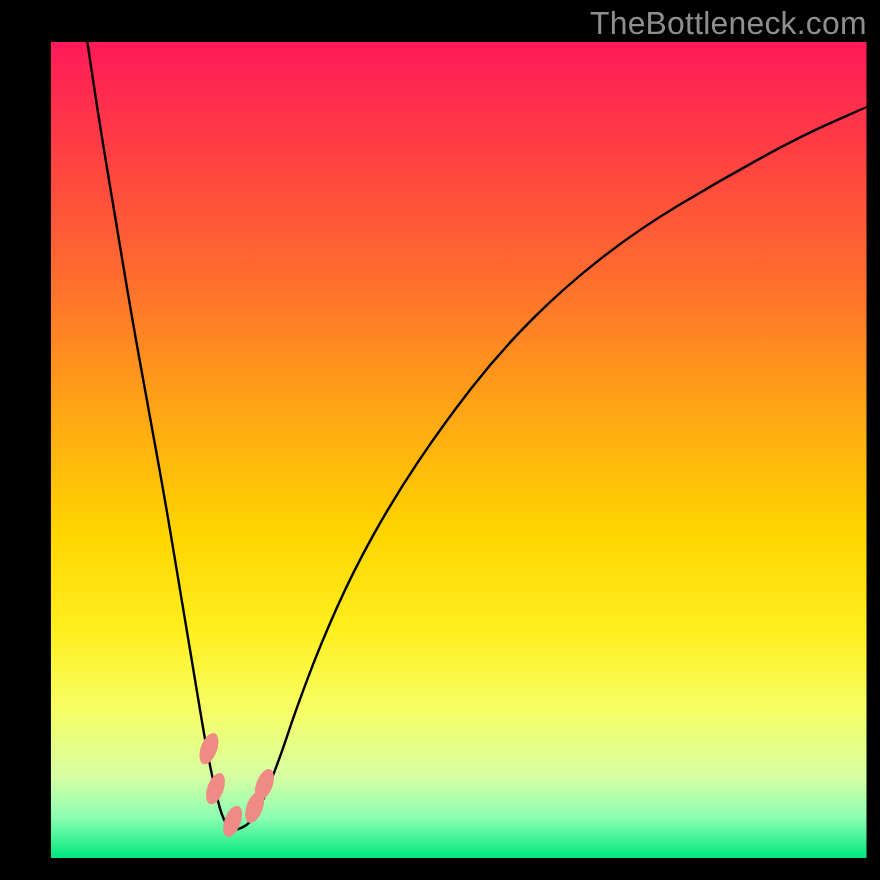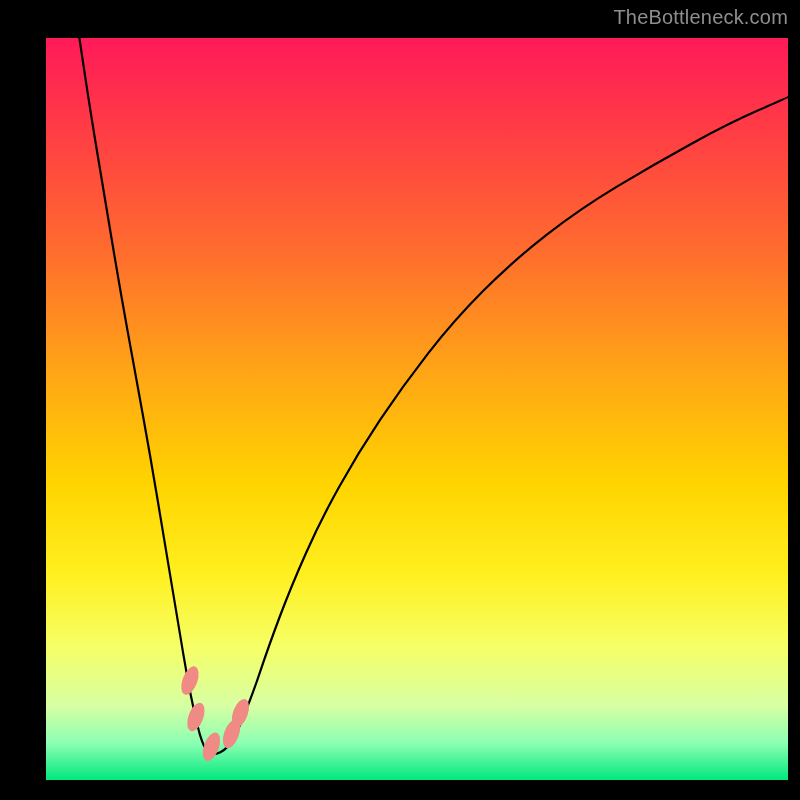--- a/index.html
+++ b/index.html
@@ -27,21 +27,21 @@
     overflow: hidden;
   }
   .plot svg {
     display: block;
   }
   .watermark {
     position: absolute;
     top: 6px;
     right: 12px;
     font-family: Arial, Helvetica, sans-serif;
-    font-size: 20px;
+    font-size: 29px;
     font-weight: 400;
     color: #8e8e8e;
     letter-spacing: 0.2px;
   }
 </style>
 </head>
 <body>
 
 <div class="frame">
   <div class="watermark">TheBottleneck.com</div>

